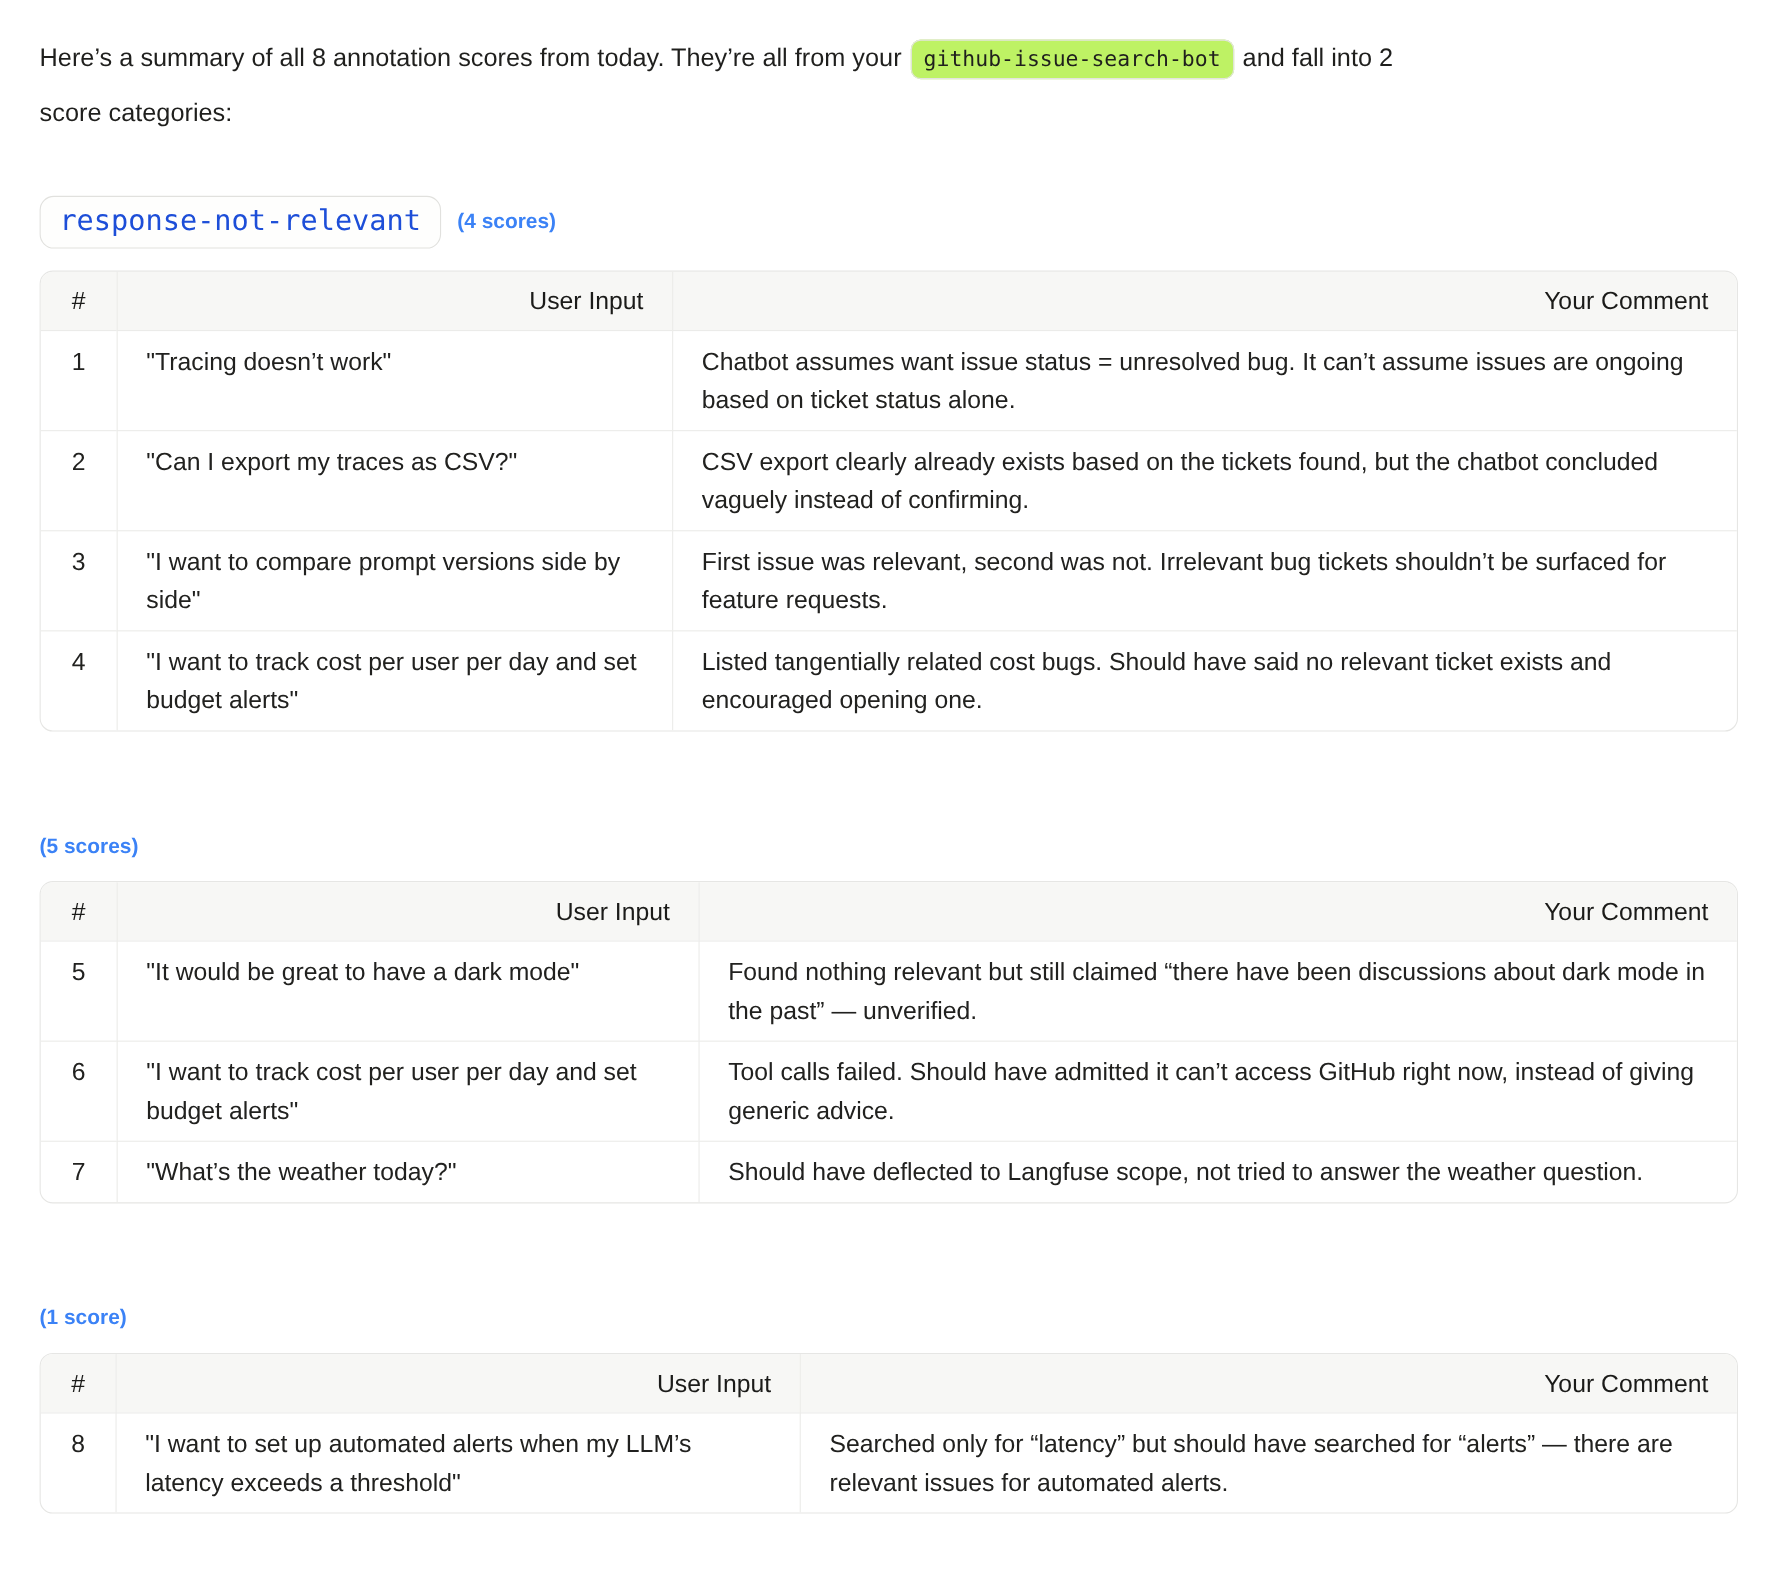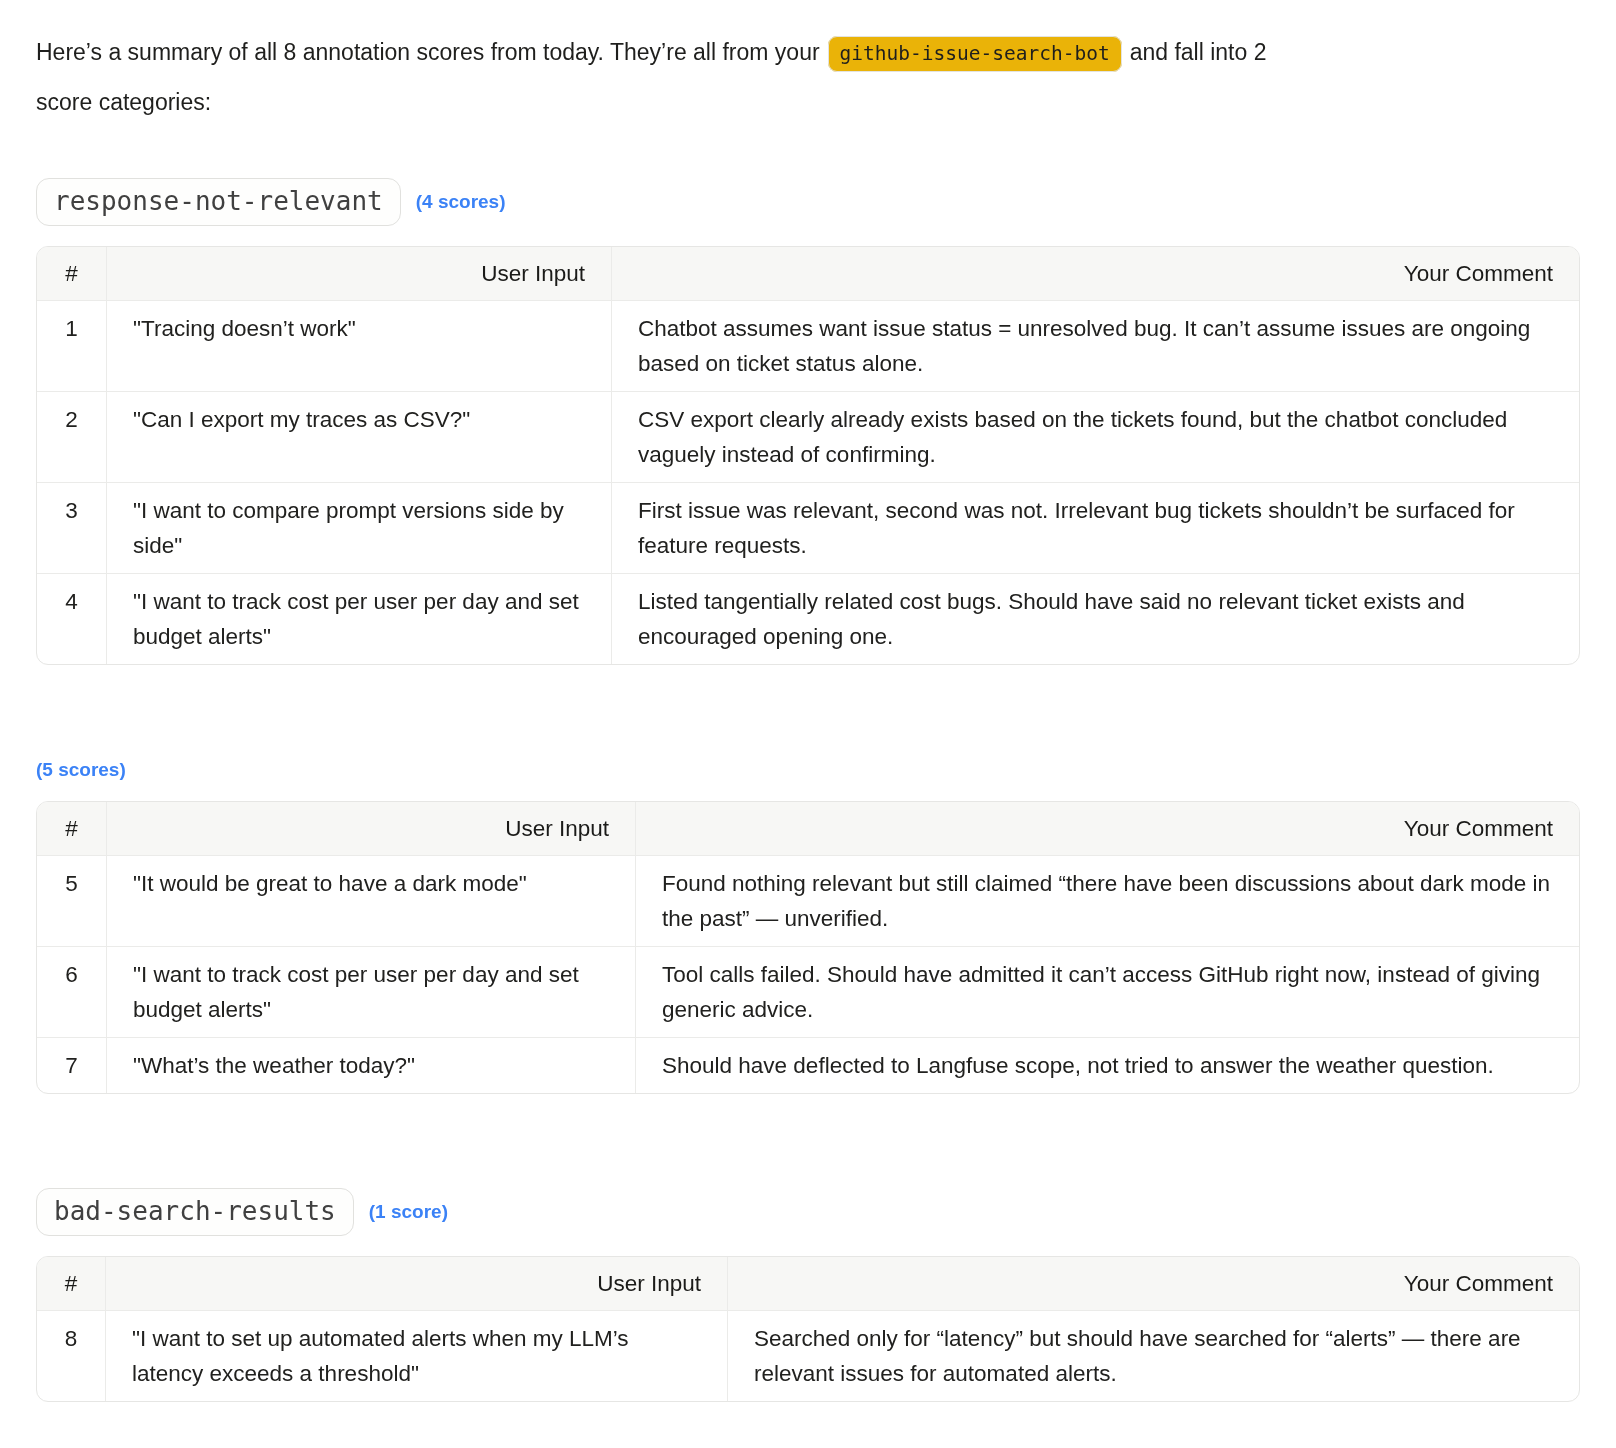--- a/index.html
+++ b/index.html
@@ -21,21 +21,21 @@
   
   .intro {
     margin: 0;
     font-size: 23px;
     line-height: 48px;
     color: #1f1f1d;
   }
   .inline-code {
     font-family: "DejaVu Sans Mono", monospace;
     font-size: 19.5px;
-    background: #eab308;
+    background: #bef264;
     border: 1.5px solid #e3e3e0;
     border-radius: 9px;
     padding: 5px 11px 6px 11px;
     margin: 0 8px;
     white-space: nowrap;
   }
 
   
   h2.section-heading {
     display: flex;
@@ -48,21 +48,21 @@
     margin-top: 52px;
   }
   .code-pill {
     font-family: "DejaVu Sans Mono", monospace;
     font-size: 26px;
     font-weight: 400;
     background: #fefefd;
     border: 1.5px solid #e1e1de;
     border-radius: 13px;
     padding: 7px 17px 9px 17px;
-    color: #404040;
+    color: #1d4ed8;
     white-space: nowrap;
   }
   .count-label {
     font-size: 19px;
     font-weight: 700;
     color: #3b82f6;
   }
 
   
   .table-wrap {
@@ -192,21 +192,20 @@
         <tr>
           <td class="num">7</td>
           <td>"What’s the weather today?"</td>
           <td>Should have deflected to Langfuse scope, not tried to answer the weather question.</td>
         </tr>
       </tbody>
     </table>
   </div>
 
   <h2 class="section-heading">
-    <span class="code-pill">bad-search-results</span>
     <span class="count-label">(1 score)</span>
   </h2>
   <div class="table-wrap">
     <table class="t3">
       <colgroup>
           <col class="c-num">
           <col class="c-input">
           <col class="c-comment">
         </colgroup>
       <thead>

